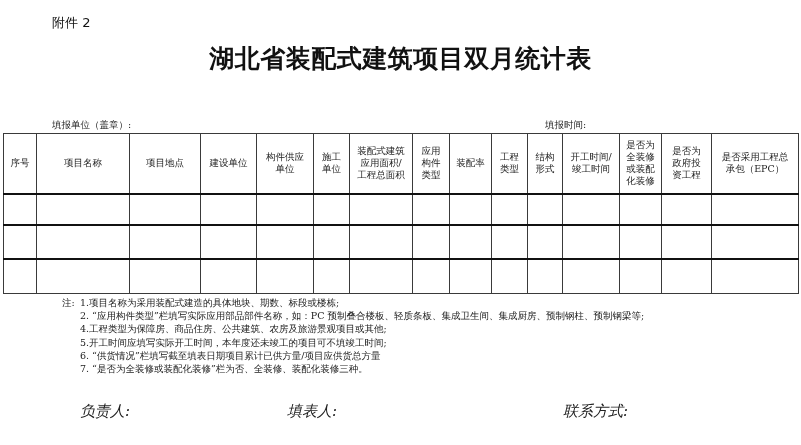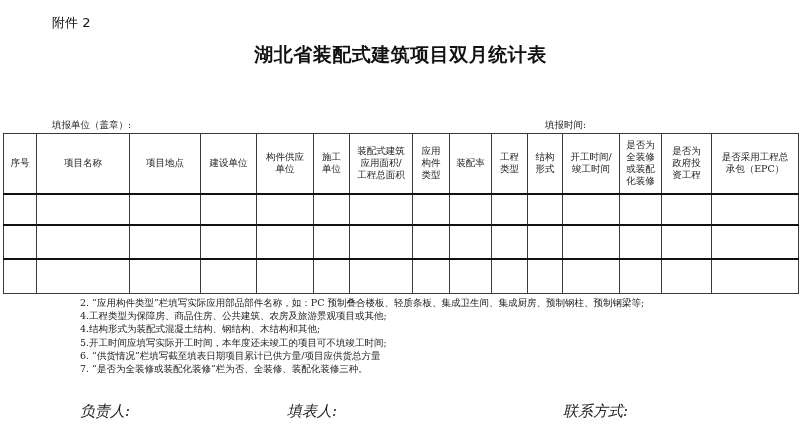--- a/index.html
+++ b/index.html
@@ -7,21 +7,21 @@
       width: 801px; height: 445px; position: relative; overflow: hidden;
       font-family: "DejaVu Serif", "Liberation Serif", serif; color: #111;
     }
     .abs { position: absolute; white-space: nowrap; text-align: center; }
     .attachment {
       left: 52px; top: 14px; font-size: 13px;
       font-family: "DejaVu Sans", "Liberation Sans", sans-serif;
     }
     .title {
       left: 0; width: 801px; top: 42px; text-align: center;
-      font-size: 19px; font-weight: bold; letter-spacing: 0.5px;
+      font-size: 25px; font-weight: bold; letter-spacing: 0.5px;
     }
     .meta { font-size: 9.5px; top: 119px; color: #222; }
     .meta-unit { left: 52px; }
     .meta-time { left: 545px; }
 
     table.stats {
       position: absolute; left: 3px; top: 133px; width: 796px;
       border-collapse: collapse; table-layout: fixed;
     }
     table.stats th, table.stats td {
@@ -142,23 +142,23 @@
         <td></td>
         <td></td>
         <td></td>
         <td></td>
         <td></td>
       </tr>
     </tbody>
 </table>
 
 <div class="notes" id="notes">
+    <div class="note-line"><span class="note-prefix">注:</span><span>1.项目名称为采用装配式建造的具体地块、期数、标段或楼栋;</span></div>
     <div class="note-line indent"><span>2. “应用构件类型”栏填写实际应用部品部件名称，如：PC 预制叠合楼板、轻质条板、集成卫生间、集成厨房、预制钢柱、预制钢梁等;</span></div>
     <div class="note-line indent"><span>4.工程类型为保障房、商品住房、公共建筑、农房及旅游景观项目或其他;</span></div>
-    <div class="note-line indent"><span>4.结构形式为装配式混凝土结构、钢结构、木结构和其他;</span></div>
     <div class="note-line indent"><span>5.开工时间应填写实际开工时间，本年度还未竣工的项目可不填竣工时间;</span></div>
     <div class="note-line indent"><span>6. “供货情况”栏填写截至填表日期项目累计已供方量/项目应供货总方量</span></div>
     <div class="note-line indent"><span>7. “是否为全装修或装配化装修”栏为否、全装修、装配化装修三种。</span></div>
   </div>
 
 <div class="abs footer f-lead">负责人:</div>
 <div class="abs footer f-filler">填表人:</div>
 <div class="abs footer f-contact">联系方式:</div>
 
 </body></html>

